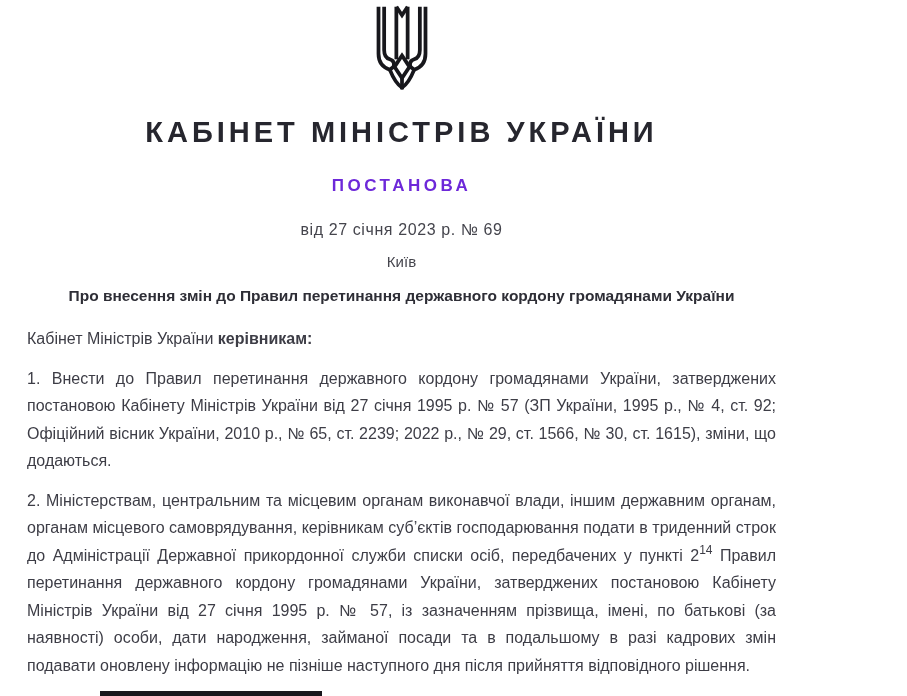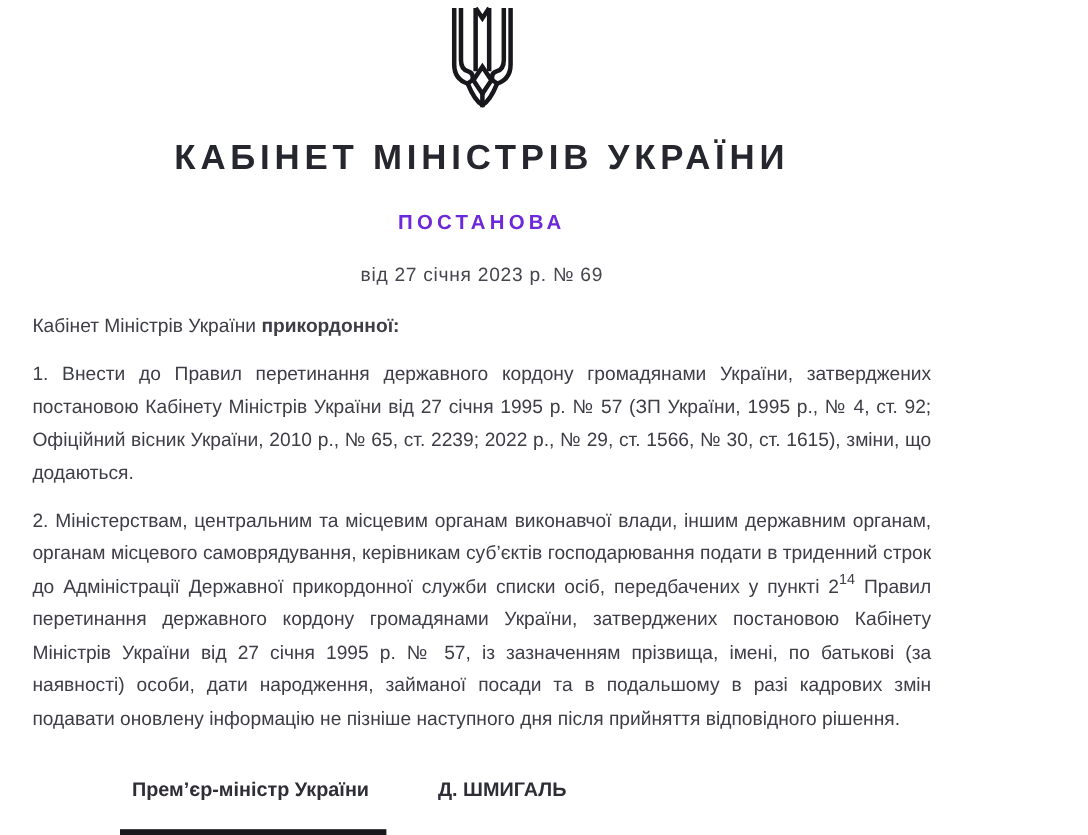--- a/index.html
+++ b/index.html
@@ -118,27 +118,29 @@
         </g>
       </svg>
     </div>
 
     <h1 class="org-name">КАБІНЕТ МІНІСТРІВ УКРАЇНИ</h1>
 
     <div class="doc-type">ПОСТАНОВА</div>
 
     <div class="date-line">від 27 січня 2023 р. № 69</div>
 
+    <div class="city">Київ</div>
 
+    <div class="doc-title">Про внесення змін до Правил перетинання державного кордону громадянами України</div>
 
   </header>
 
   <main class="doc-body">
 
-    <p class="intro"><span>Кабінет Міністрів України </span><span class="b">прикордонної:</span></p>
+    <p class="intro"><span>Кабінет Міністрів України </span><span class="b">керівникам:</span></p>
 
     <p class="para">1. Внести до Правил перетинання державного кордону громадянами України, затверджених постановою Кабінету Міністрів України від 27 січня 1995 р. № 57 (ЗП України, 1995 р., № 4, ст. 92; Офіційний вісник України, 2010 р., № 65, ст. 2239; 2022 р., № 29, ст. 1566, № 30, ст. 1615), зміни, що додаються.</p>
 
     <p class="para"><span>2. Міністерствам, центральним та місцевим органам виконавчої влади, іншим державним органам, органам місцевого самоврядування, керівникам суб’єктів господарювання подати в триденний строк до Адміністрації Державної прикордонної служби списки осіб, передбачених у пункті 2</span><span class="sup">14</span><span> Правил перетинання державного кордону громадянами України, затверджених постановою Кабінету Міністрів України від 27 січня 1995 р. № 57, із зазначенням прізвища, імені, по батькові (за наявності) особи, дати народження, займаної посади та в подальшому в разі кадрових змін подавати оновлену інформацію не пізніше наступного дня після прийняття відповідного рішення.</span></p>
 
   </main>
 
   <footer class="signature">
     <span class="role">Прем’єр-міністр України</span>
     <span class="name">Д. ШМИГАЛЬ</span>

